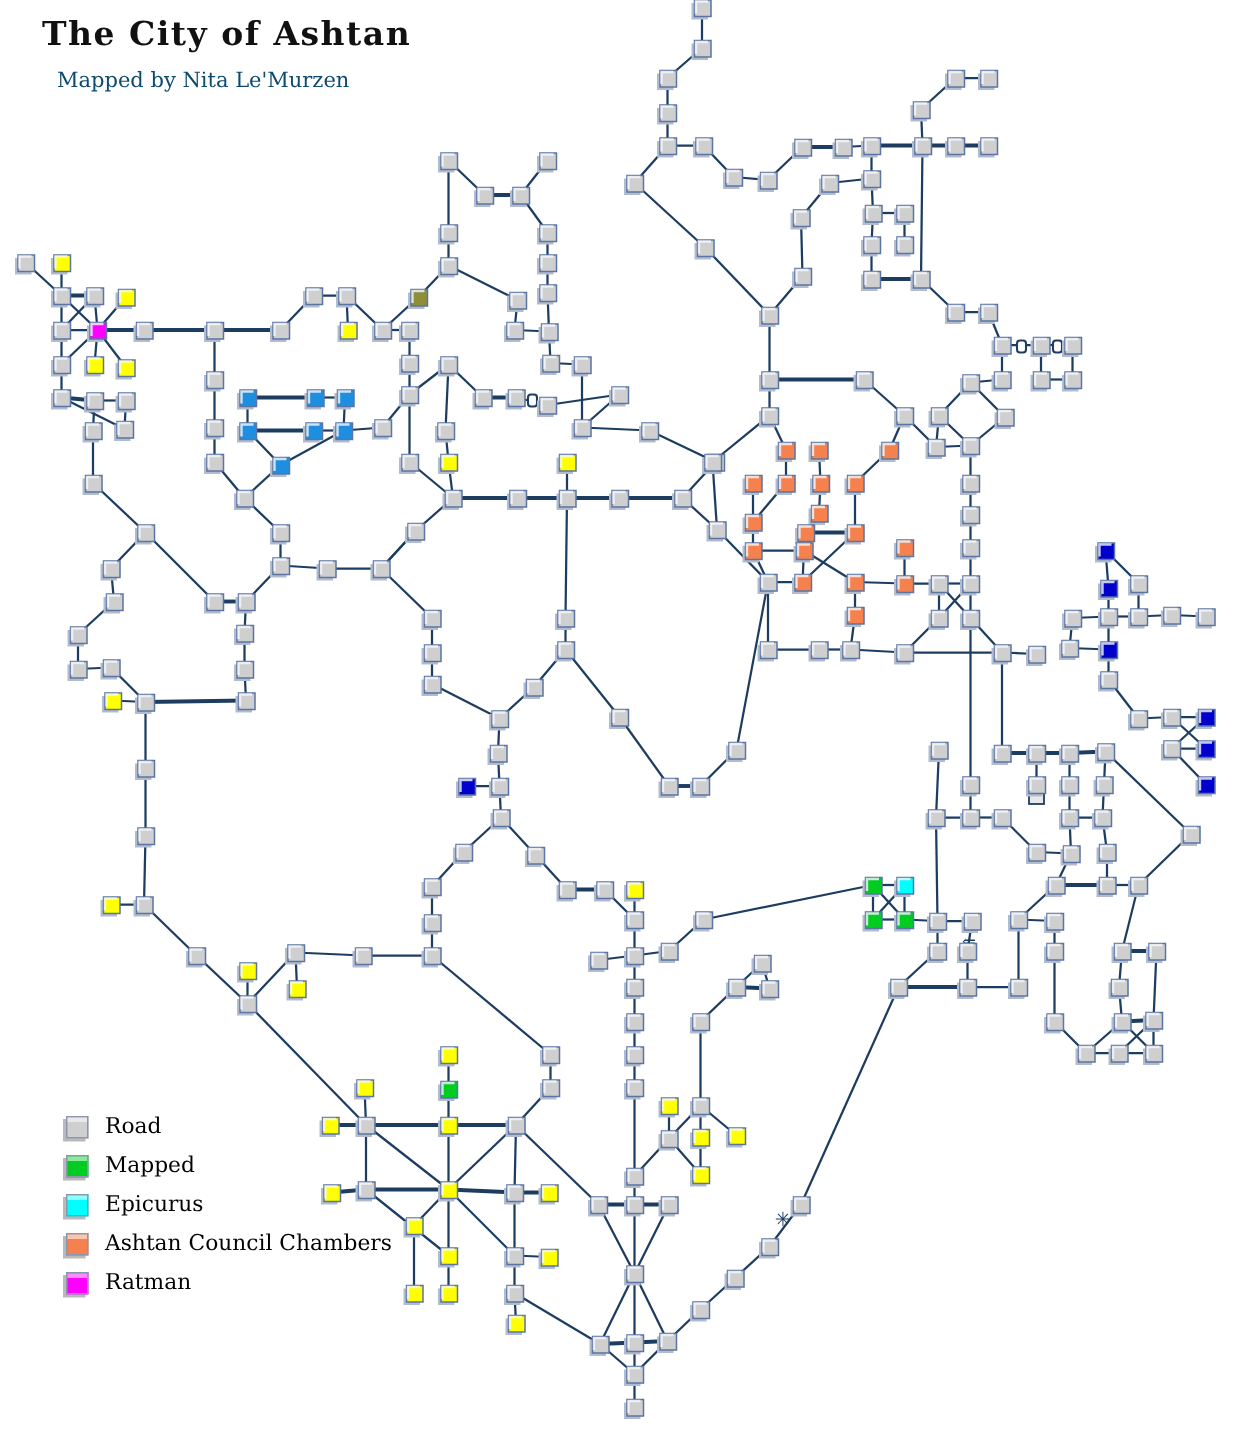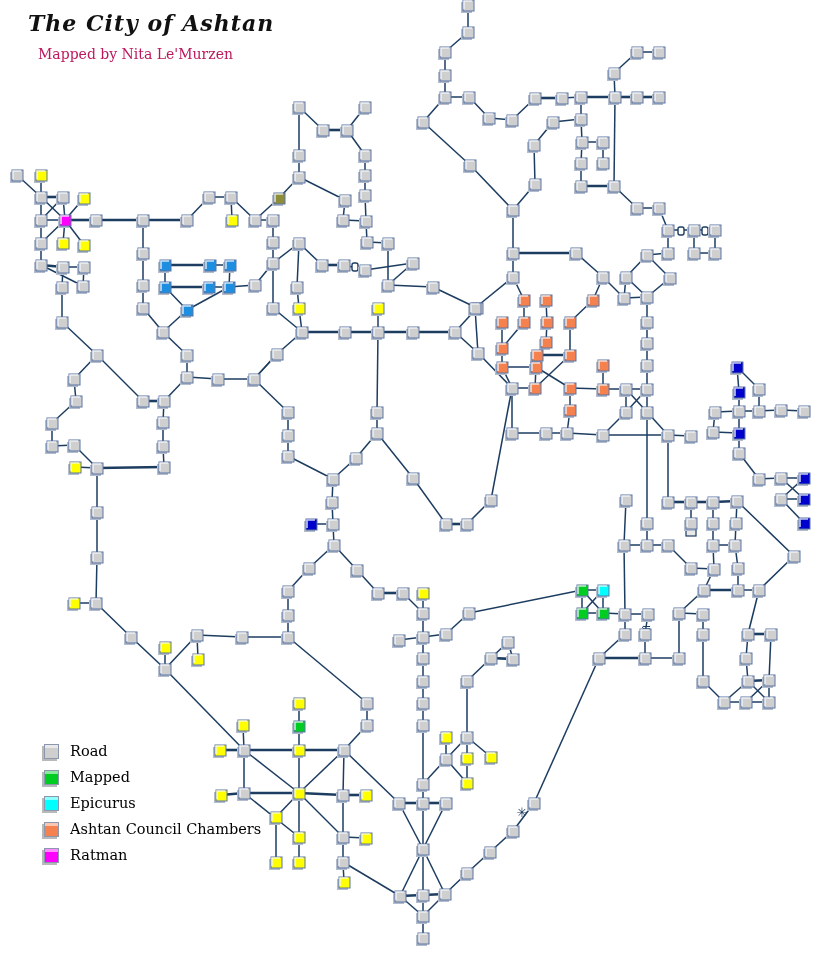--- a/index.html
+++ b/index.html
@@ -1,21 +1,21 @@
 <!DOCTYPE html>
 <html><head>
 <meta charset="utf-8">
 <style>
   html,body{margin:0;padding:0;background:#ffffff;}
   #page{position:relative;width:832px;height:958px;background:#ffffff;overflow:hidden;
         font-family:"DejaVu Serif","Liberation Serif",serif;}
   #map-svg{position:absolute;left:0;top:0;}
-  #title{position:absolute;left:28px;top:10px;font-style:italic;font-weight:bold;
+  #title{position:absolute;left:28px;top:10px;font-weight:bold;
          font-size:22px;color:#111;letter-spacing:1px;}
-  #subtitle{position:absolute;left:38px;top:46px;font-size:14px;color:#be185d;}
+  #subtitle{position:absolute;left:38px;top:46px;font-size:14px;color:#0c4a6e;}
   #legend{position:absolute;left:44px;top:738px;}
   .legend-row{display:flex;align-items:center;height:26px;}
   .swatch{width:13px;height:13px;margin-right:11px;position:relative;
           box-shadow:-2px 2px 0 #b9b9b9;border:1px solid #8a97ad;}
   .swatch i{position:absolute;left:0;top:0;width:100%;height:3px;display:block;
             background:rgba(255,255,255,0.55);}
   .legend-label{font-size:14.5px;color:#000;}
 </style>
 </head>
 <body>

